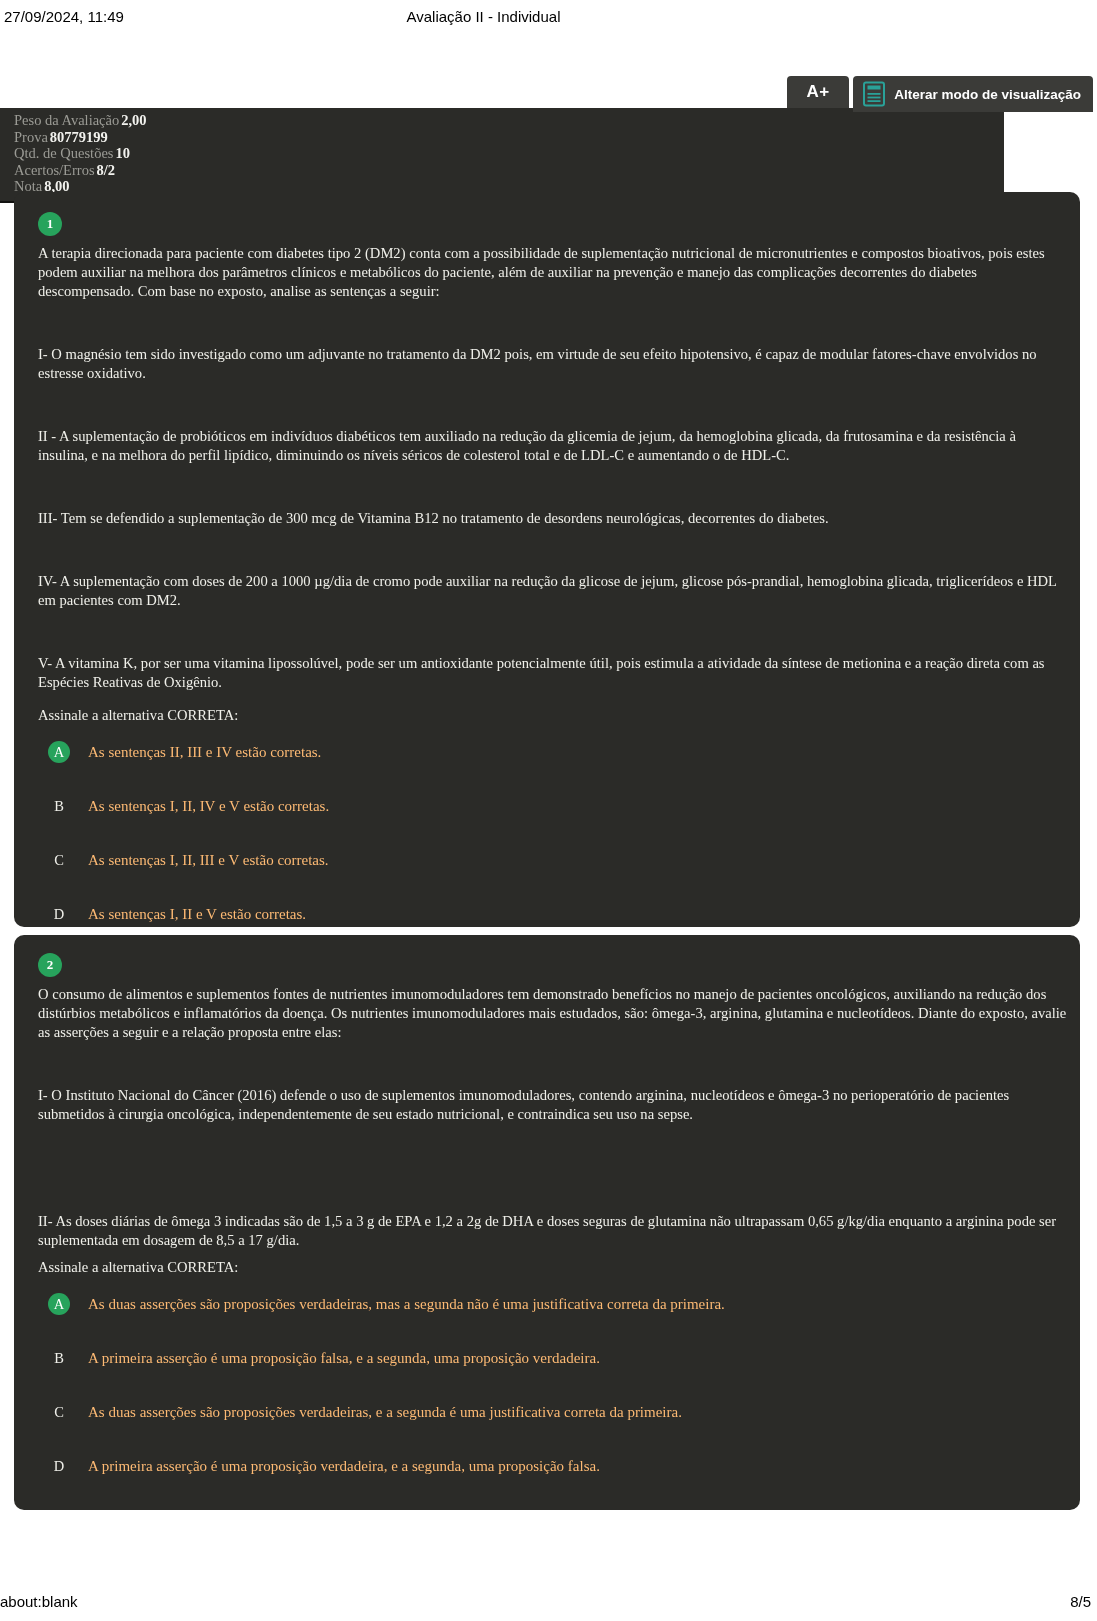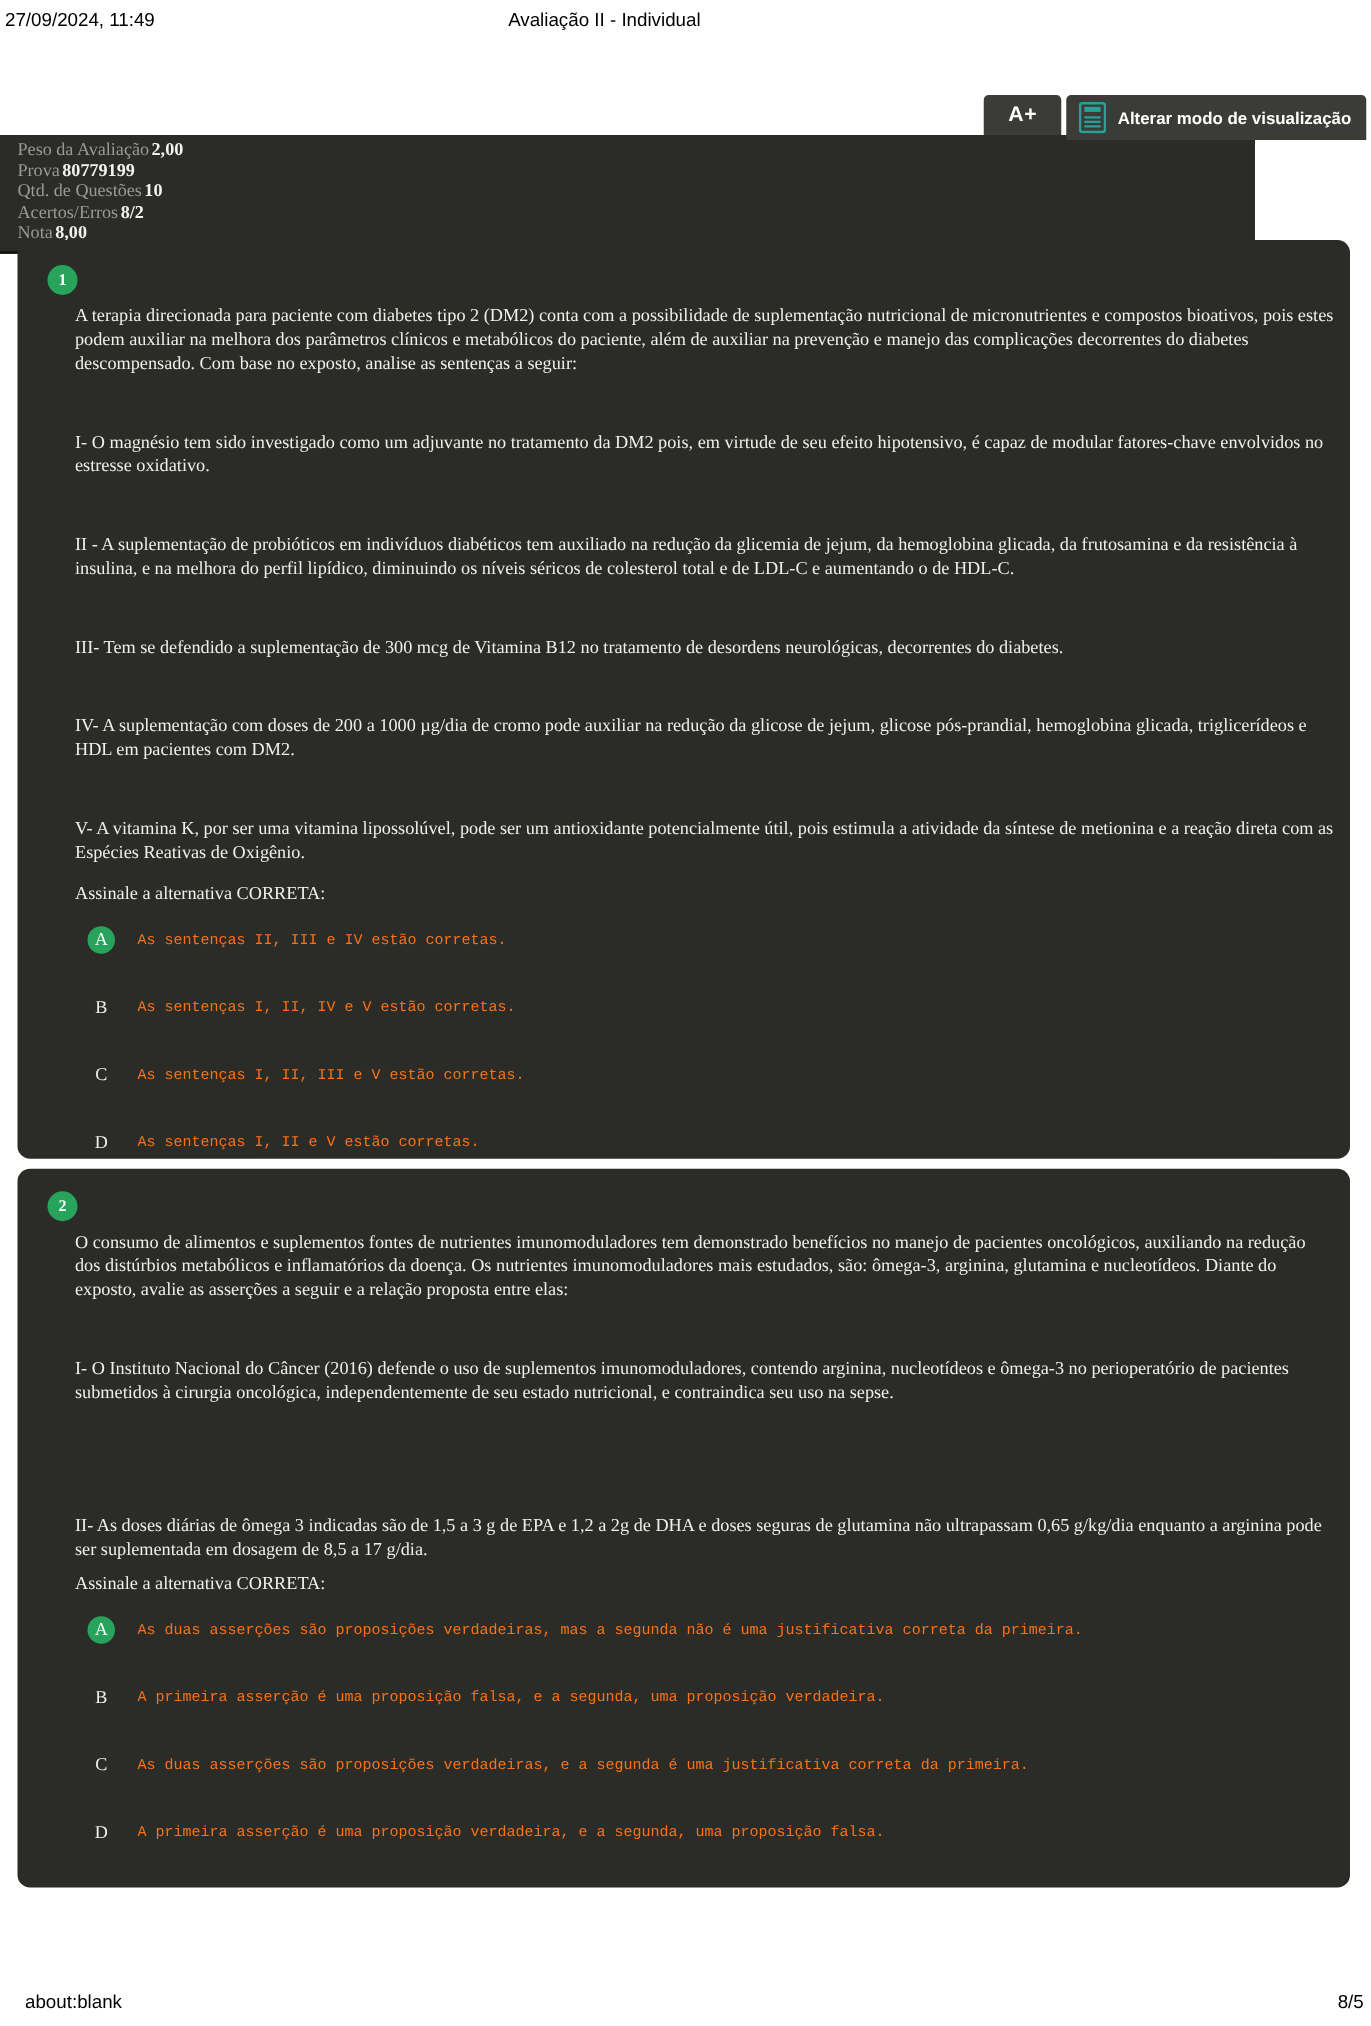--- a/index.html
+++ b/index.html
@@ -45,21 +45,21 @@
     position: absolute;
     bottom: 6px;
     left: 0;
     width: 1097px;
     height: 22px;
     font-size: 15px;
     color: #000;
   }
   .print-footer .pf-left {
     position: absolute;
-    left: 20px;
+    left: 0;
     white-space: nowrap;
   }
   .print-footer .pf-right {
     position: absolute;
     right: 6px;
     white-space: nowrap;
   }
 
   
   .toolbar {
@@ -159,21 +159,20 @@
   }
   #q1 .q-badge { top: 20px; }
   #q2 .q-badge { top: 18px; }
 
   .q-body {
     position: absolute;
     left: 24px;
     right: 12px;
     font-family: "Liberation Serif", serif;
     color: #f0f0ea;
-    margin-left: 22px;
   }
   #q1 .q-body { top: 52px; }
   #q2 .q-body { top: 50px; }
 
   .q-para {
     font-size: 14.6px;
     line-height: 19px;
     text-align: left;
     margin: 0;
   }
@@ -206,24 +205,24 @@
     line-height: 22px;
     color: #f0f0ea;
     border-radius: 50%;
     box-sizing: border-box;
   }
   .opt-letter.selected {
     background: #27a35c;
     color: #ffffff;
   }
   .opt-text {
-    font-family: Liberation Mono, monospace;
-    font-size: 12px;
+    font-family: Liberation Serif, serif;
+    font-size: 15px;
     line-height: 22px;
-    color: #f97316;
+    color: #fdba74;
   }
 </style>
 </head>
 <body>
 
 <div class="print-header">
   <div class="ph-left">27/09/2024, 11:49</div>
   <div class="ph-center">Avaliação II - Individual</div>
 </div>
 

